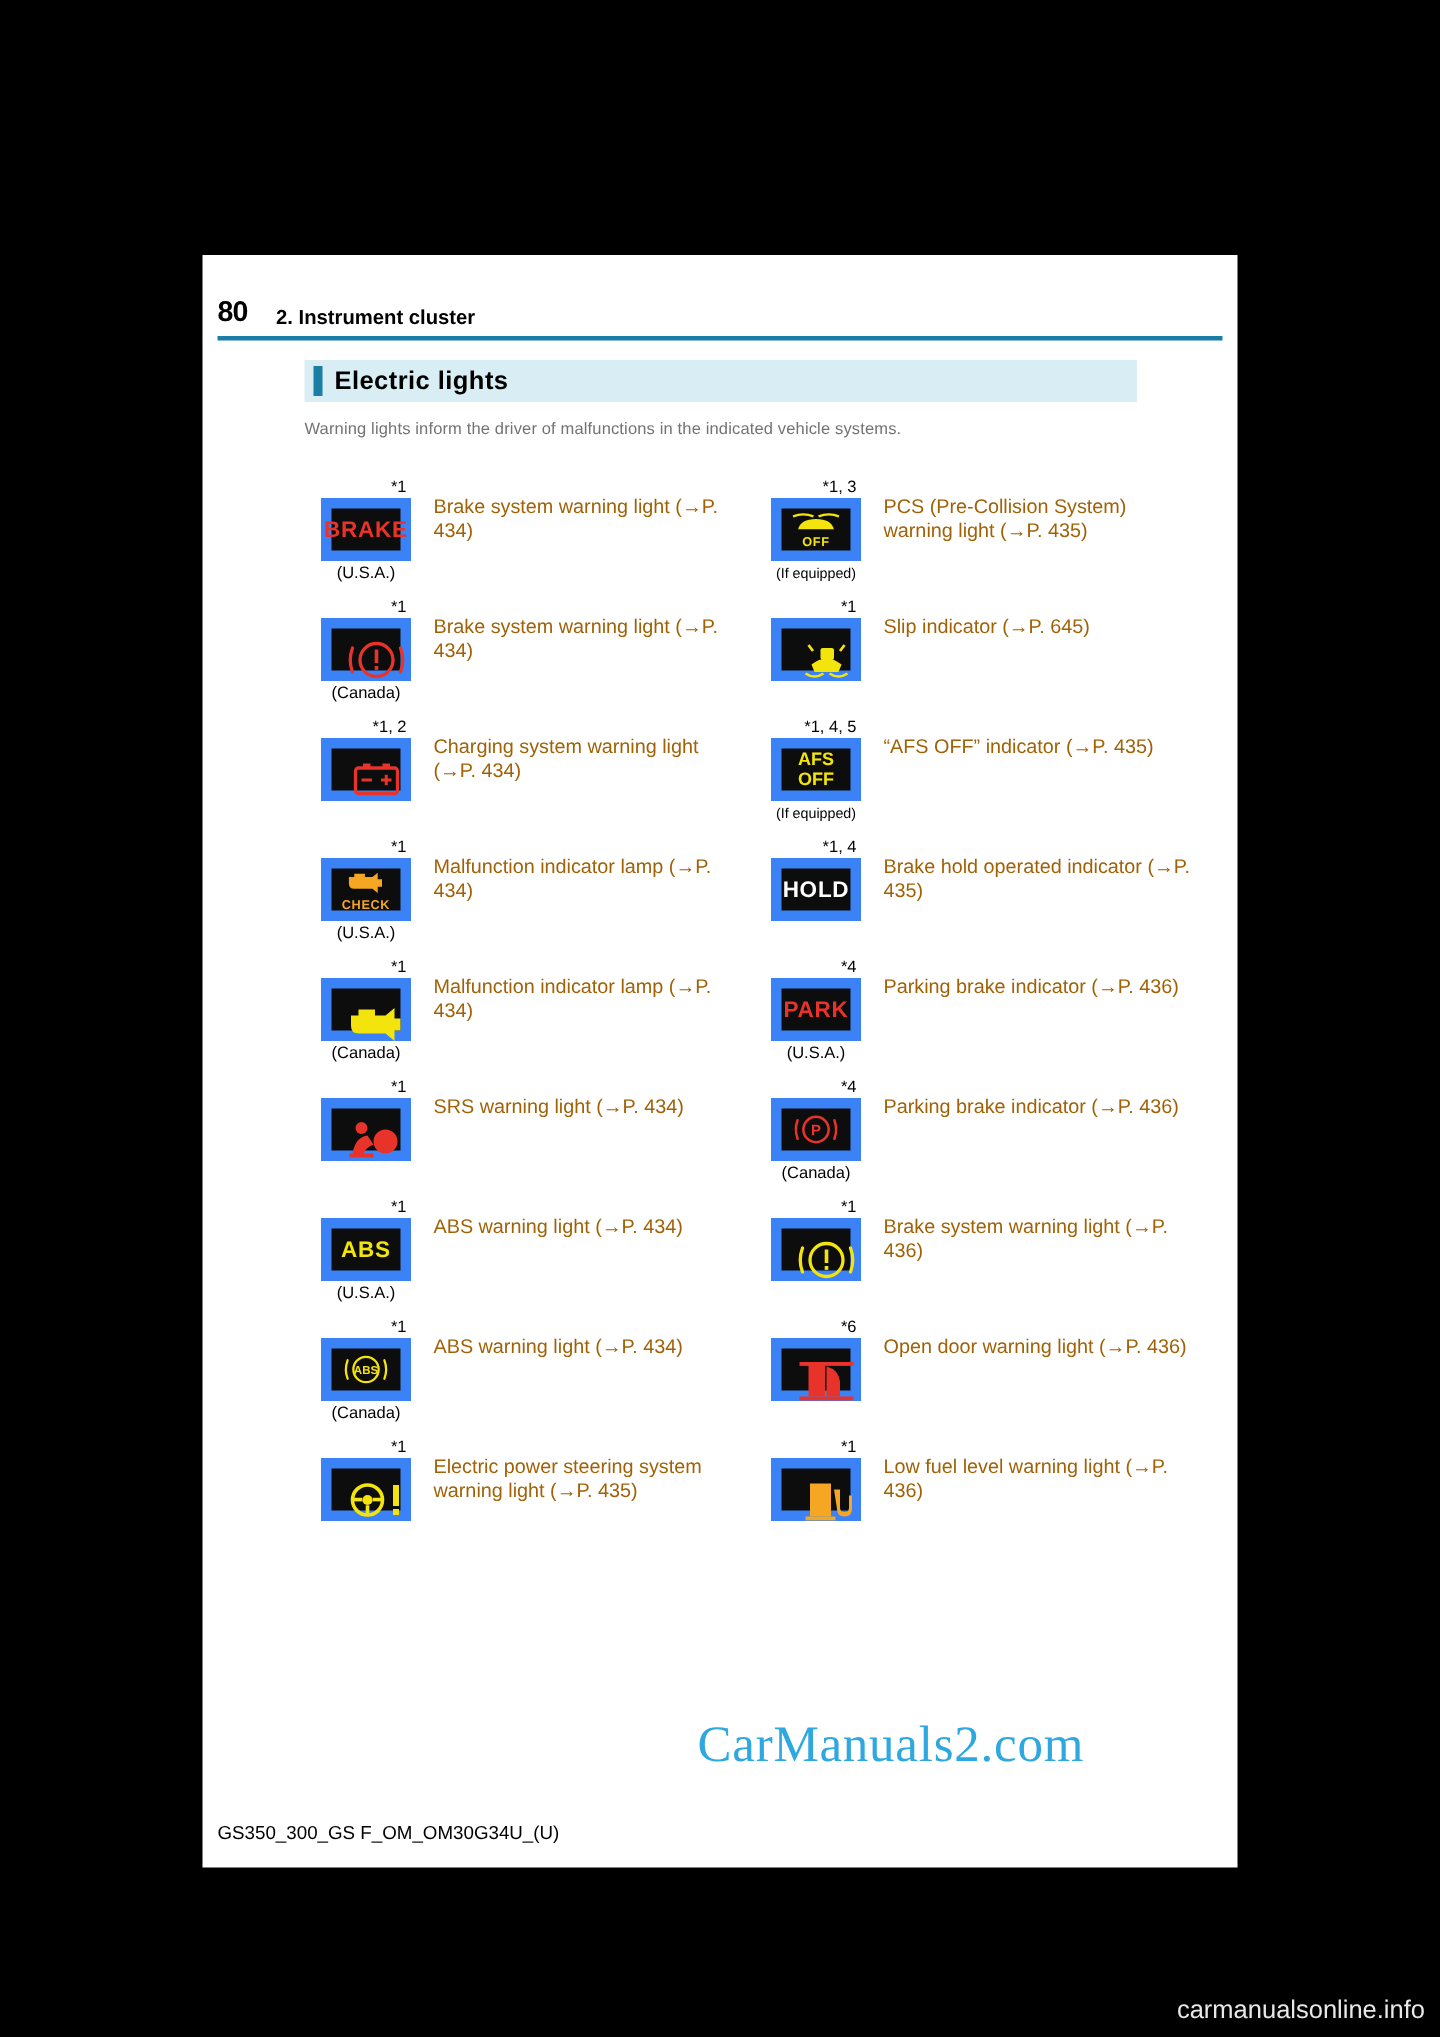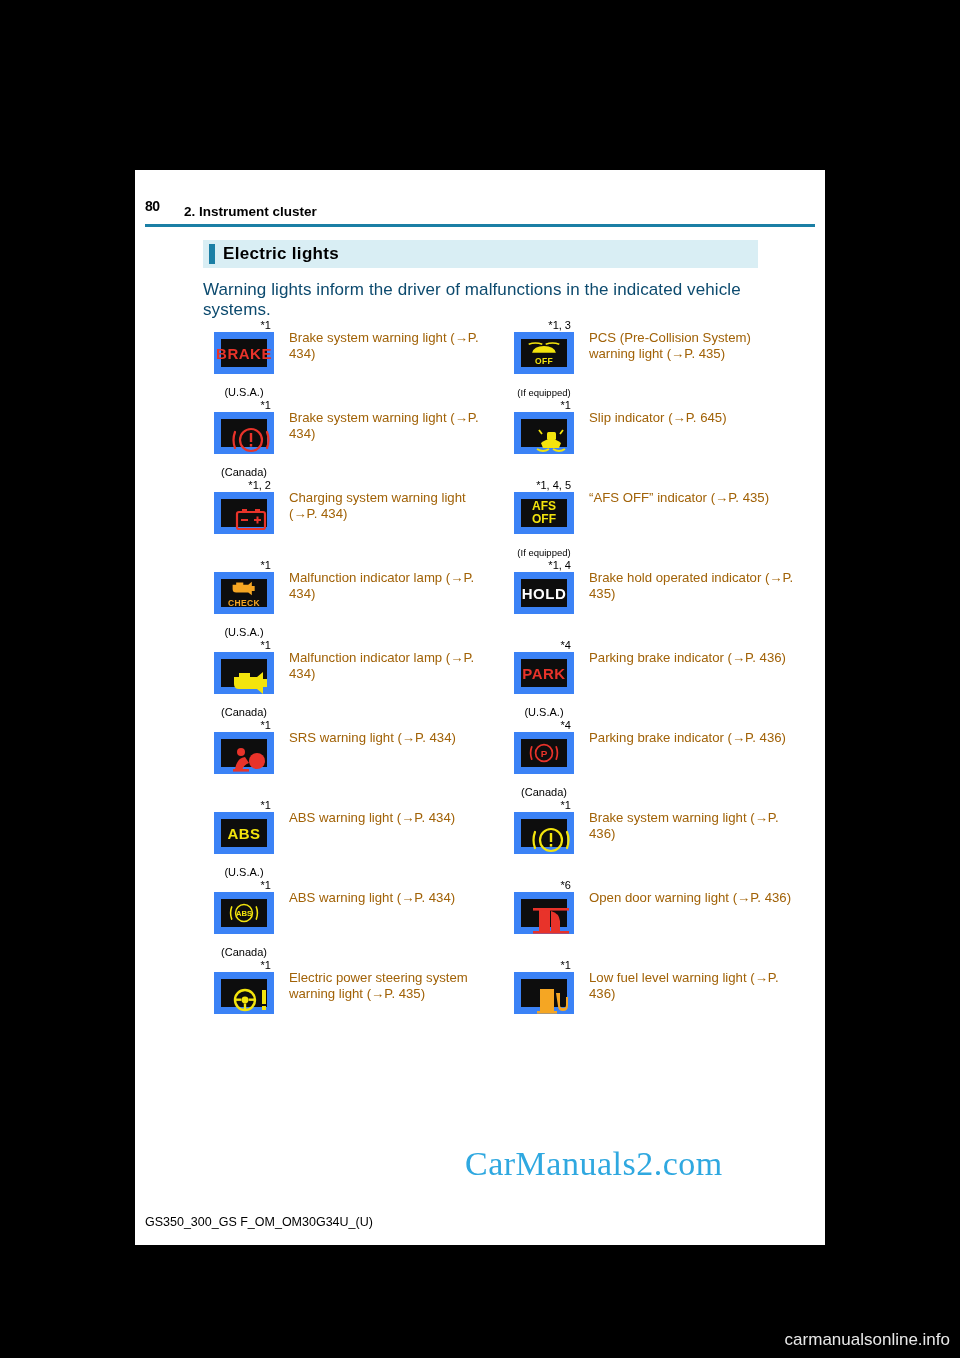--- a/index.html
+++ b/index.html
@@ -24,21 +24,21 @@
   }
   
   .hdr {
     position: absolute;
     left: 10px; top: 28px;
     width: 670px;
     height: 26px;
   }
   .hdr .pgnum {
     position: absolute; left: 0; top: 0;
-    font-weight: bold; font-size: 14px; color: #000;
+    font-weight: bold; font-size: 19px; color: #000;
     letter-spacing: -0.5px;
   }
   .hdr .chaptitle {
     position: absolute; left: 39px; top: 6px;
     font-size: 13.5px; color: #000; font-weight: bold;
   }
   .hdr .rule {
     position: absolute; left: 0px; top: 26px;
     width: 670px; height: 3px; background: #1b7fa5;
   }
@@ -55,22 +55,22 @@
   }
   .secbar .txt {
     position: absolute; left: 20px; top: 4px;
     font-size: 17px; color: #000; font-weight: bold;
     letter-spacing: 0.3px;
   }
   .intro {
     position: absolute;
     left: 68px; top: 110px;
     width: 580px;
-    font-size: 17px;
-    color: #0c4a6e;
+    font-size: 11px;
+    color: #737373;
     letter-spacing: 0.1px;
   }
   
   .tbl {
     position: absolute;
     left: 68px; top: 148px;
     width: 600px;
   }
   .col { position: absolute; top: 0; width: 290px; }
   .colL { left: 0px; }
@@ -96,21 +96,21 @@
     margin: 0 auto;
     background: #0d0d0d;
     border: 7px solid #3b82f6;
     position: relative;
     display: block;
   }
   .sub {
     font-size: 11px; color: #000;
     height: 15px; line-height: 15px;
     text-align: center;
-    margin-top: 11px;
+    margin-top: 1px;
   }
   .subsm { font-size: 9.5px; }
   .desc {
     position: absolute;
     left: 86px; top: 12px;
     width: 205px;
     font-size: 13.2px;
     color: #a16207;
     line-height: 1.22;
   }

